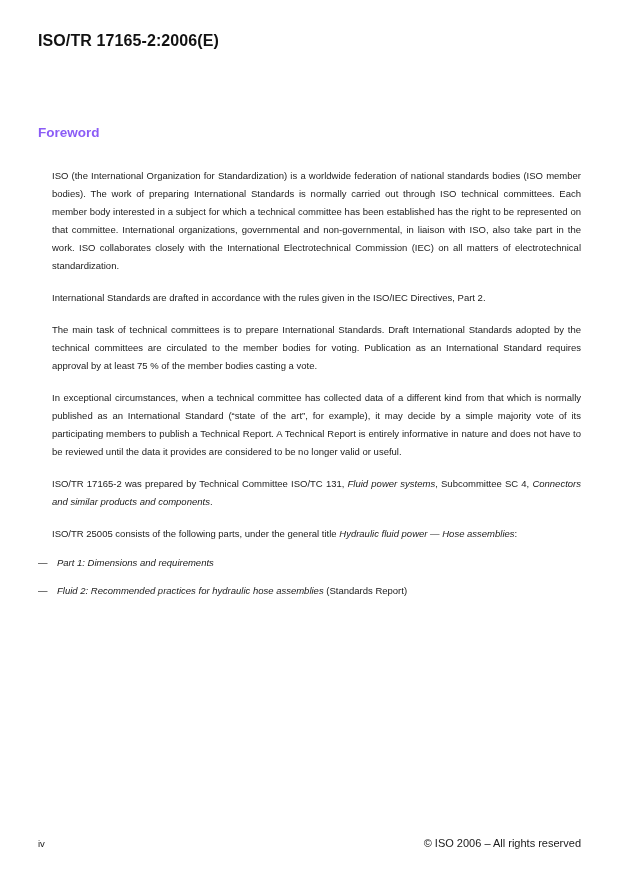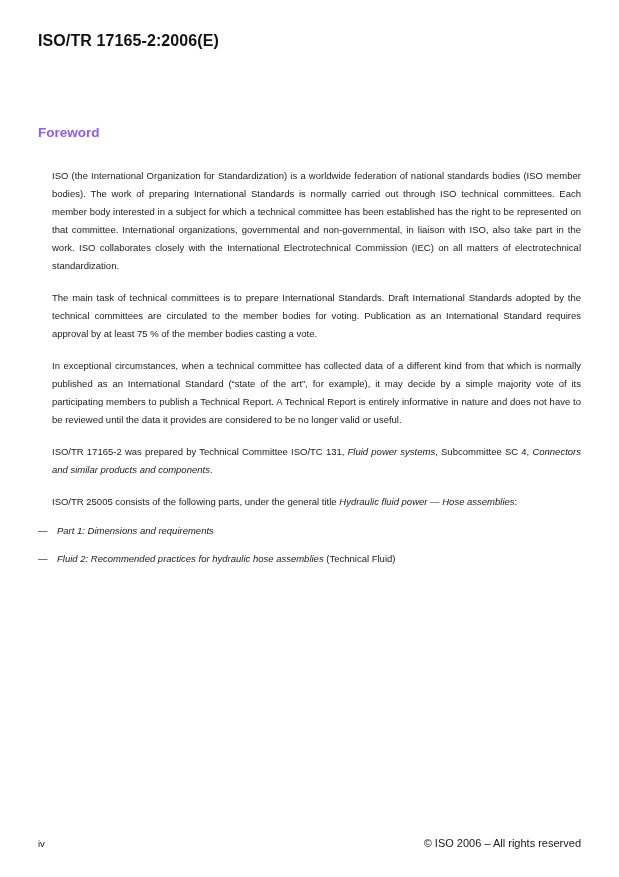--- a/index.html
+++ b/index.html
@@ -76,33 +76,34 @@
 
 <div class="page">
 
   <div class="running-header">ISO/TR 17165-2:2006(E)</div>
 
   <div class="content">
 
     <h1 class="foreword-heading">Foreword</h1>
 
     <p class="para"><span>ISO (the International Organization for Standardization) is a worldwide federation of national standards bodies (ISO member bodies). The work of preparing International Standards is normally carried out through ISO technical committees. Each member body interested in a subject for which a technical committee has been established has the right to be represented on that committee. International organizations, governmental and non-governmental, in liaison with ISO, also take part in the work. ISO collaborates closely with the International Electrotechnical Commission (IEC) on all matters of electrotechnical standardization.</span></p>
+    <p class="para"><span>International Standards are drafted in accordance with the rules given in the ISO/IEC Directives, Part 2.</span></p>
     <p class="para"><span>The main task of technical committees is to prepare International Standards. Draft International Standards adopted by the technical committees are circulated to the member bodies for voting. Publication as an International Standard requires approval by at least 75 % of the member bodies casting a vote.</span></p>
     <p class="para"><span>In exceptional circumstances, when a technical committee has collected data of a different kind from that which is normally published as an International Standard (“state of the art”, for example), it may decide by a simple majority vote of its participating members to publish a Technical Report. A Technical Report is entirely informative in nature and does not have to be reviewed until the data it provides are considered to be no longer valid or useful.</span></p>
     <p class="para"><span>ISO/TR 17165-2 was prepared by Technical Committee ISO/TC 131, </span><em>Fluid power systems</em><span>, Subcommittee SC 4, </span><em>Connectors and similar products and components</em><span>.</span></p>
     <p class="para"><span>ISO/TR 25005 consists of the following parts, under the general title </span><em>Hydraulic fluid power — Hose assemblies</em><span>:</span></p>
 
     <div class="dash-list">
       <div class="dash-item">
         <span class="dash">—</span>
         <span><em>Part 1: Dimensions and requirements</em></span>
       </div>
       <div class="dash-item">
         <span class="dash">—</span>
-        <span><em>Fluid 2: Recommended practices for hydraulic hose assemblies</em><span> (Technical Fluid)</span></span>
+        <span><em>Fluid 2: Recommended practices for hydraulic hose assemblies</em><span> (Standards Report)</span></span>
       </div>
     </div>
 
   </div>
 
   <div class="footer">
     <span class="page-number">iv</span>
     <span class="copyright">© ISO 2006 – All rights reserved</span>
   </div>
 

